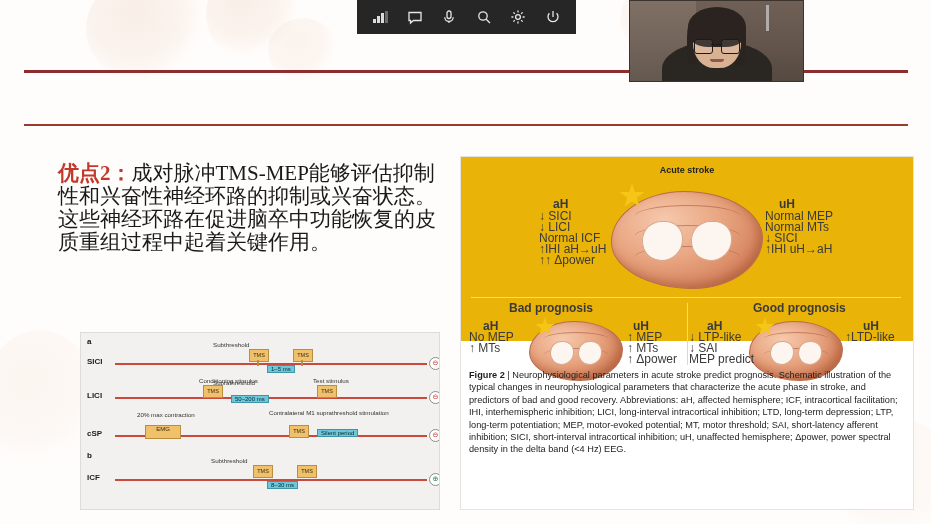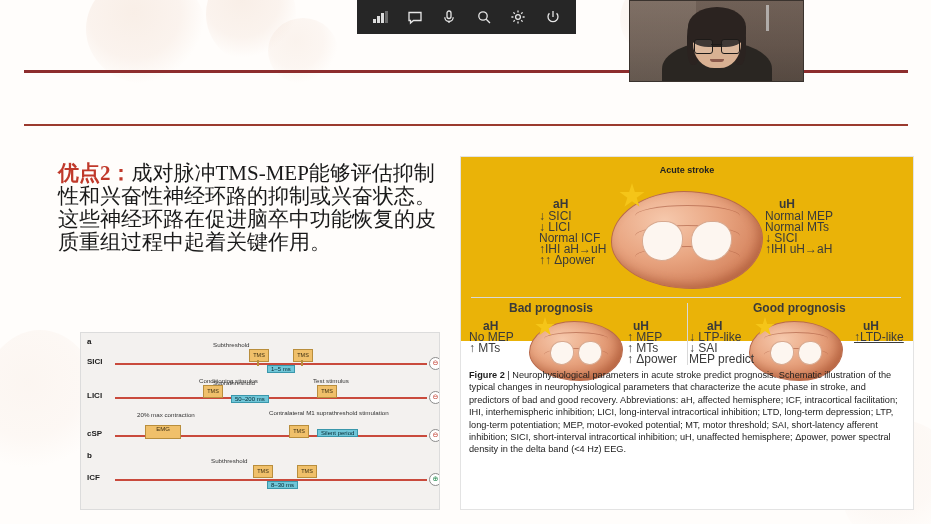--- a/index.html
+++ b/index.html
@@ -529,21 +529,21 @@
         <div class="fold" style="top:44%;"></div>
         <div class="brain-white" style="left:22%; top:32%; width:24%; height:38%;"></div>
         <div class="brain-white" style="right:22%; top:32%; width:24%; height:38%;"></div>
       </div>
       <div class="star" style="left:68px; top:16px; width:20px; height:20px;"></div>
       <div class="fig-label bold" style="left:20px; top:20px;">aH</div>
       <div class="fig-label" style="left:2px; top:31px;">↓ LTP-like
 ↓ SAI
 MEP predict</div>
       <div class="fig-label bold" style="left:176px; top:20px;">uH</div>
-      <div class="fig-label" style="left:167px; top:31px;text-decoration:underline;">↑LTD-like</div>
+      <div class="fig-label" style="left:158px; top:31px;">↑LTD-like</div>
     </div>
 
     <div class="fig-caption">
       <b>Figure 2</b>
       <span>| Neurophysiological parameters in acute stroke predict prognosis.</span>
       <span>Schematic illustration of the typical changes in neurophysiological parameters that characterize the acute phase in stroke, and predictors of bad and good recovery. Abbreviations: aH, affected hemisphere; ICF, intracortical facilitation; IHI, interhemispheric inhibition; LICI, long-interval intracortical inhibition; LTD, long-term depression; LTP, long-term potentiation; MEP, motor-evoked potential; MT, motor threshold; SAI, short-latency afferent inhibition; SICI, short-interval intracortical inhibition; uH, unaffected hemisphere; Δpower, power spectral density in the delta band (&lt;4 Hz) EEG.</span>
     </div>
   </div>
 
   <div class="figure-left">

